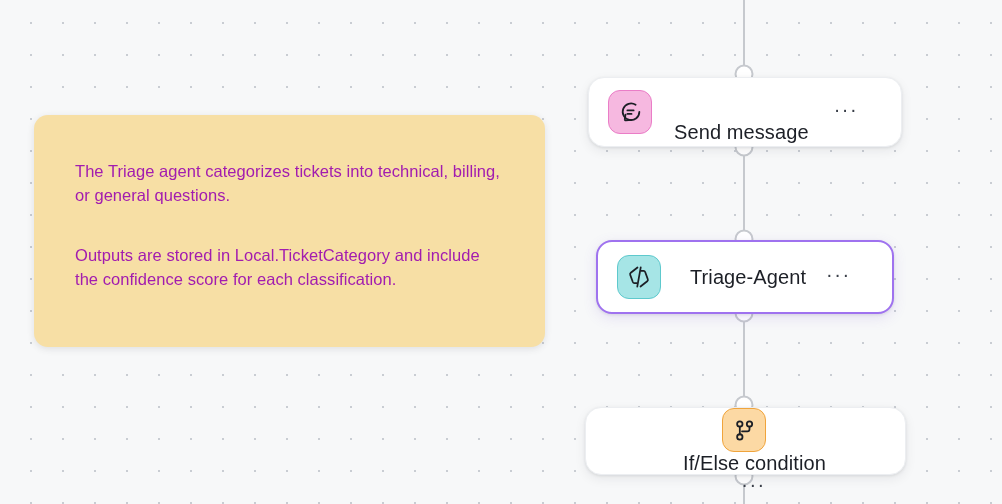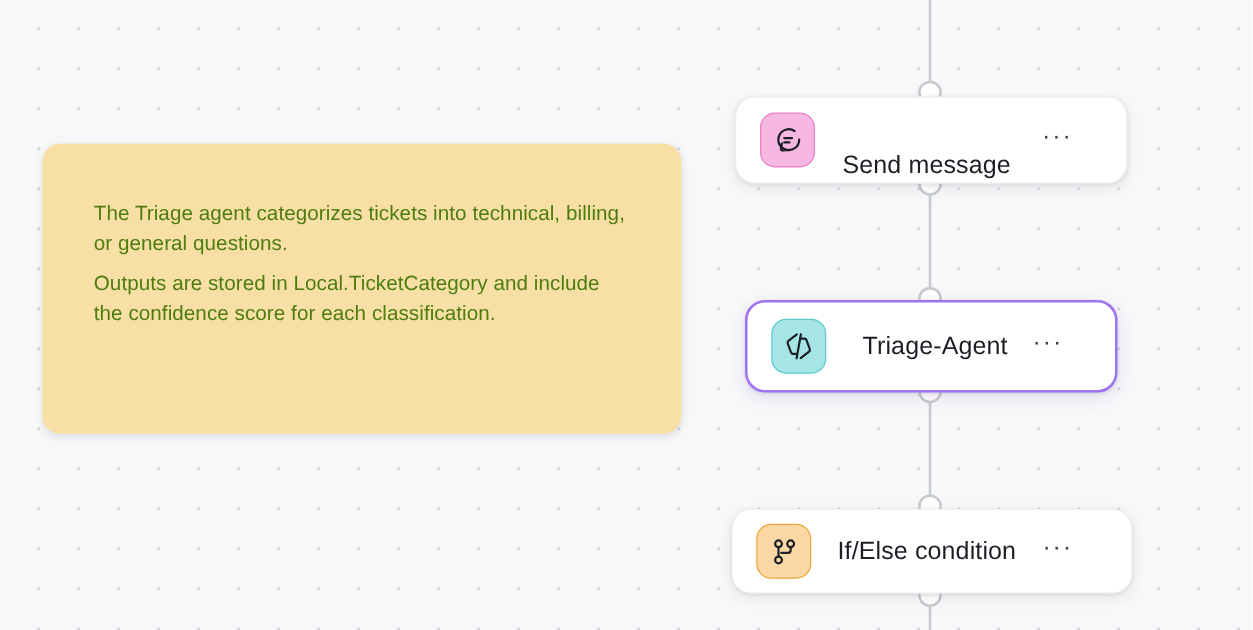--- a/index.html
+++ b/index.html
@@ -52,24 +52,24 @@
     background: #f7dfa5;
     border-radius: 14px;
     box-shadow: 0 2px 7px rgba(60, 60, 70, 0.13);
     box-sizing: border-box;
     padding: 44px 40px 0 41px;
   }
   .sticky p {
     margin: 0;
     font-size: 16.5px;
     line-height: 24px;
-    color: #4d7c0f;
+    color: #a21caf;
     letter-spacing: 0.05px;
   }
-  .sticky p.second { margin-top: 8px; }
+  .sticky p.second { margin-top: 36px; }
 
   
   .node {
     position: absolute;
     background: #ffffff;
     border-radius: 16px;
     box-sizing: border-box;
     display: flex;
     align-items: center;
     box-shadow: 0 1px 3px rgba(30,35,45,0.10), 0 4px 12px rgba(30,35,45,0.07);
@@ -108,21 +108,21 @@
     color: #3a3f49;
     letter-spacing: 1.5px;
     cursor: pointer;
     user-select: none;
     padding: 4px 2px 10px 2px;
   }
 
   
   #node-send      { left: 588px; top: 77px;  width: 314px; height: 70px; padding: 0 22px 0 19px; }
   #node-triage    { left: 596px; top: 240px; width: 298px; height: 74px; padding: 0 20px 0 19px; }
-  #node-ifelse    { left: 585px; top: 407px; width: 321px; height: 68px; padding: 0 22px 0 19px; }
+  #node-ifelse    { left: 585px; top: 407px; width: 321px; height: 68px; padding: 0 22px 0 19px; flex-direction: column; }
 
   #node-send   .node-title { margin-left: 22px; margin-top: 41px; }
   #node-triage .node-title { margin-left: 29px; }
   #node-ifelse .node-title { margin-left: 21px; }
 
   #node-send   .node-menu { margin-left: 23px; }
   #node-triage .node-menu { margin-left: 18px; }
   #node-ifelse .node-menu { margin-left: 19px; }
 </style>
 </head>

